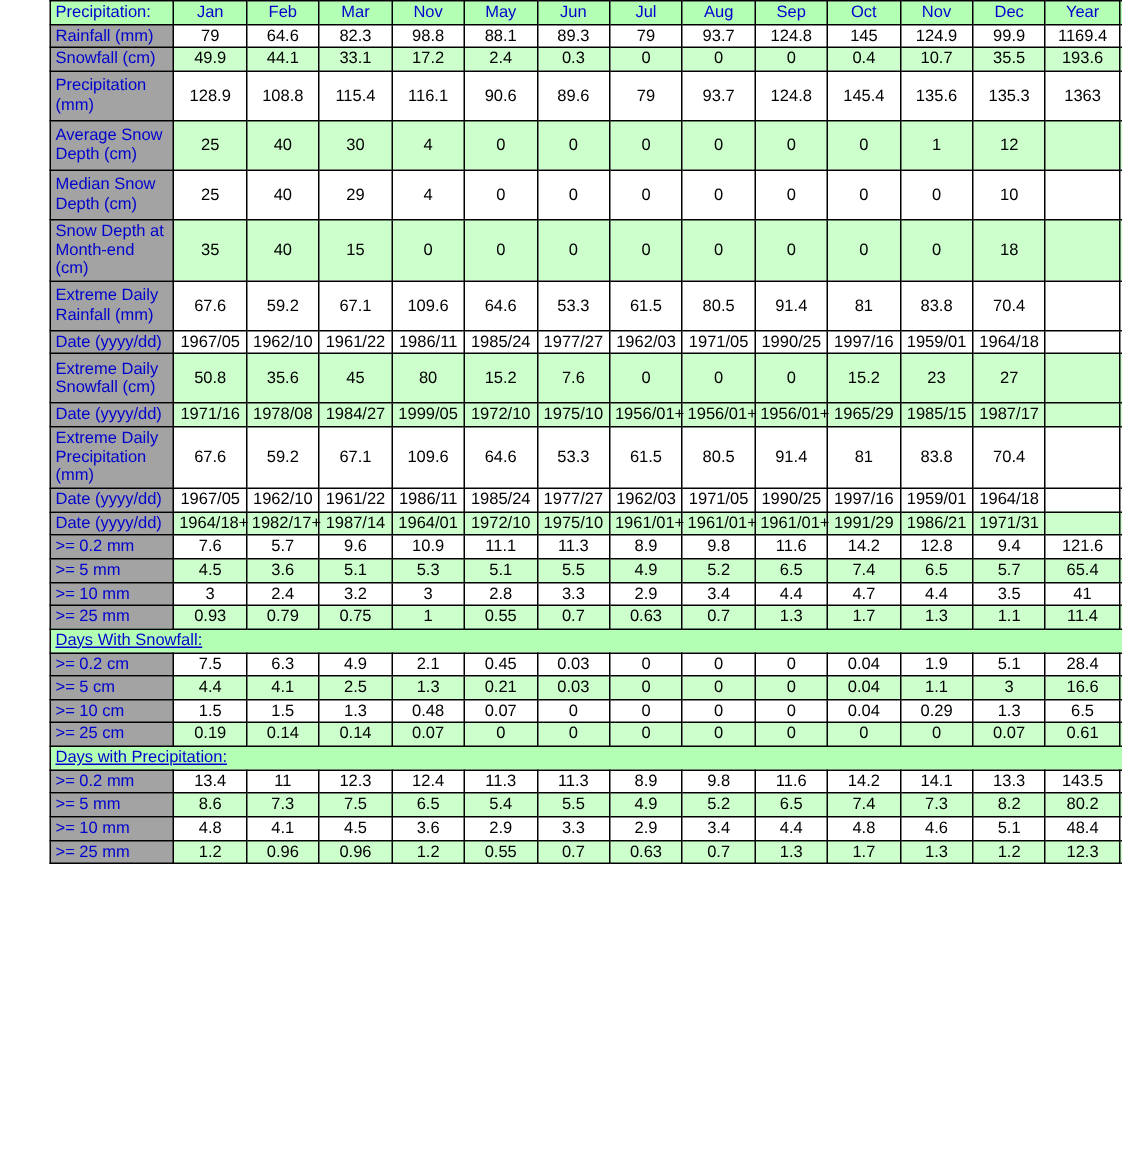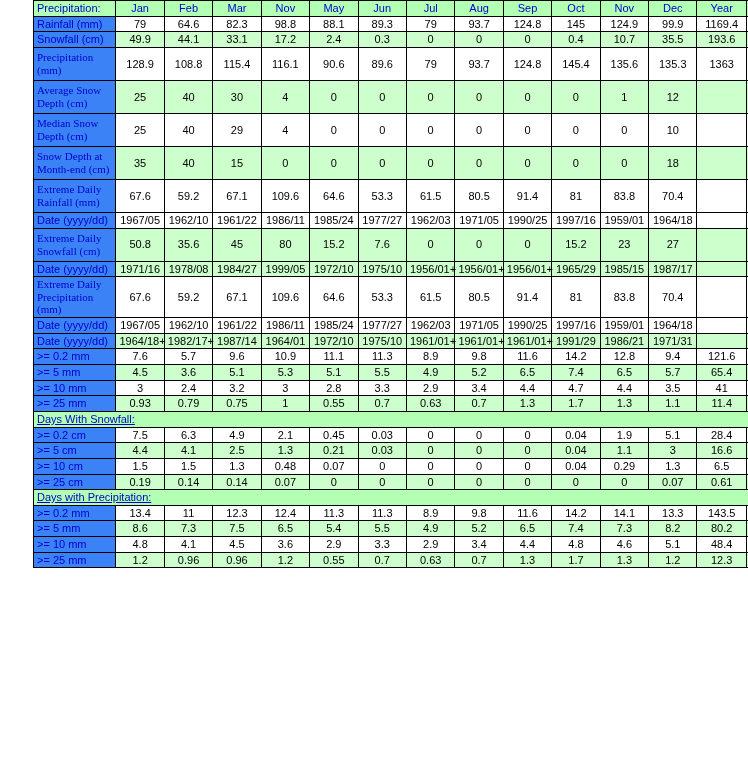--- a/index.html
+++ b/index.html
@@ -39,21 +39,21 @@
 
   .hdr {
     background: #b3ffb3;
     color: #0000cc;
     font-weight: bold;
     font-size: 11px;
   }
   .hdr.left { text-align: left; }
 
   .rowlabel {
-    background: #3b82f6;
+    background: #a3a3a3;
     color: #0000cc;
     font-weight: bold;
     text-align: left;
     font-size: 11px;
   }
   .val {
     text-align: center;
     background: #ffffff;
   }
   .val.green {
@@ -66,21 +66,21 @@
   }
   .code.green { background: #ccffcc; }
   .section {
     background: #b3ffb3;
     color: #0000cc;
     font-weight: bold;
     text-align: left;
     text-decoration: underline;
     font-size: 11px;
   }
-  .tall { height: 30px; font-family: Liberation Serif, serif; }
+  .tall { height: 30px; }
 </style>
 </head>
 <body>
 
 <div id="wrap">
   <table class="climate">
     <colgroup>
       <col class="c-label">
       <col class="c-mon">
         <col class="c-mon">

